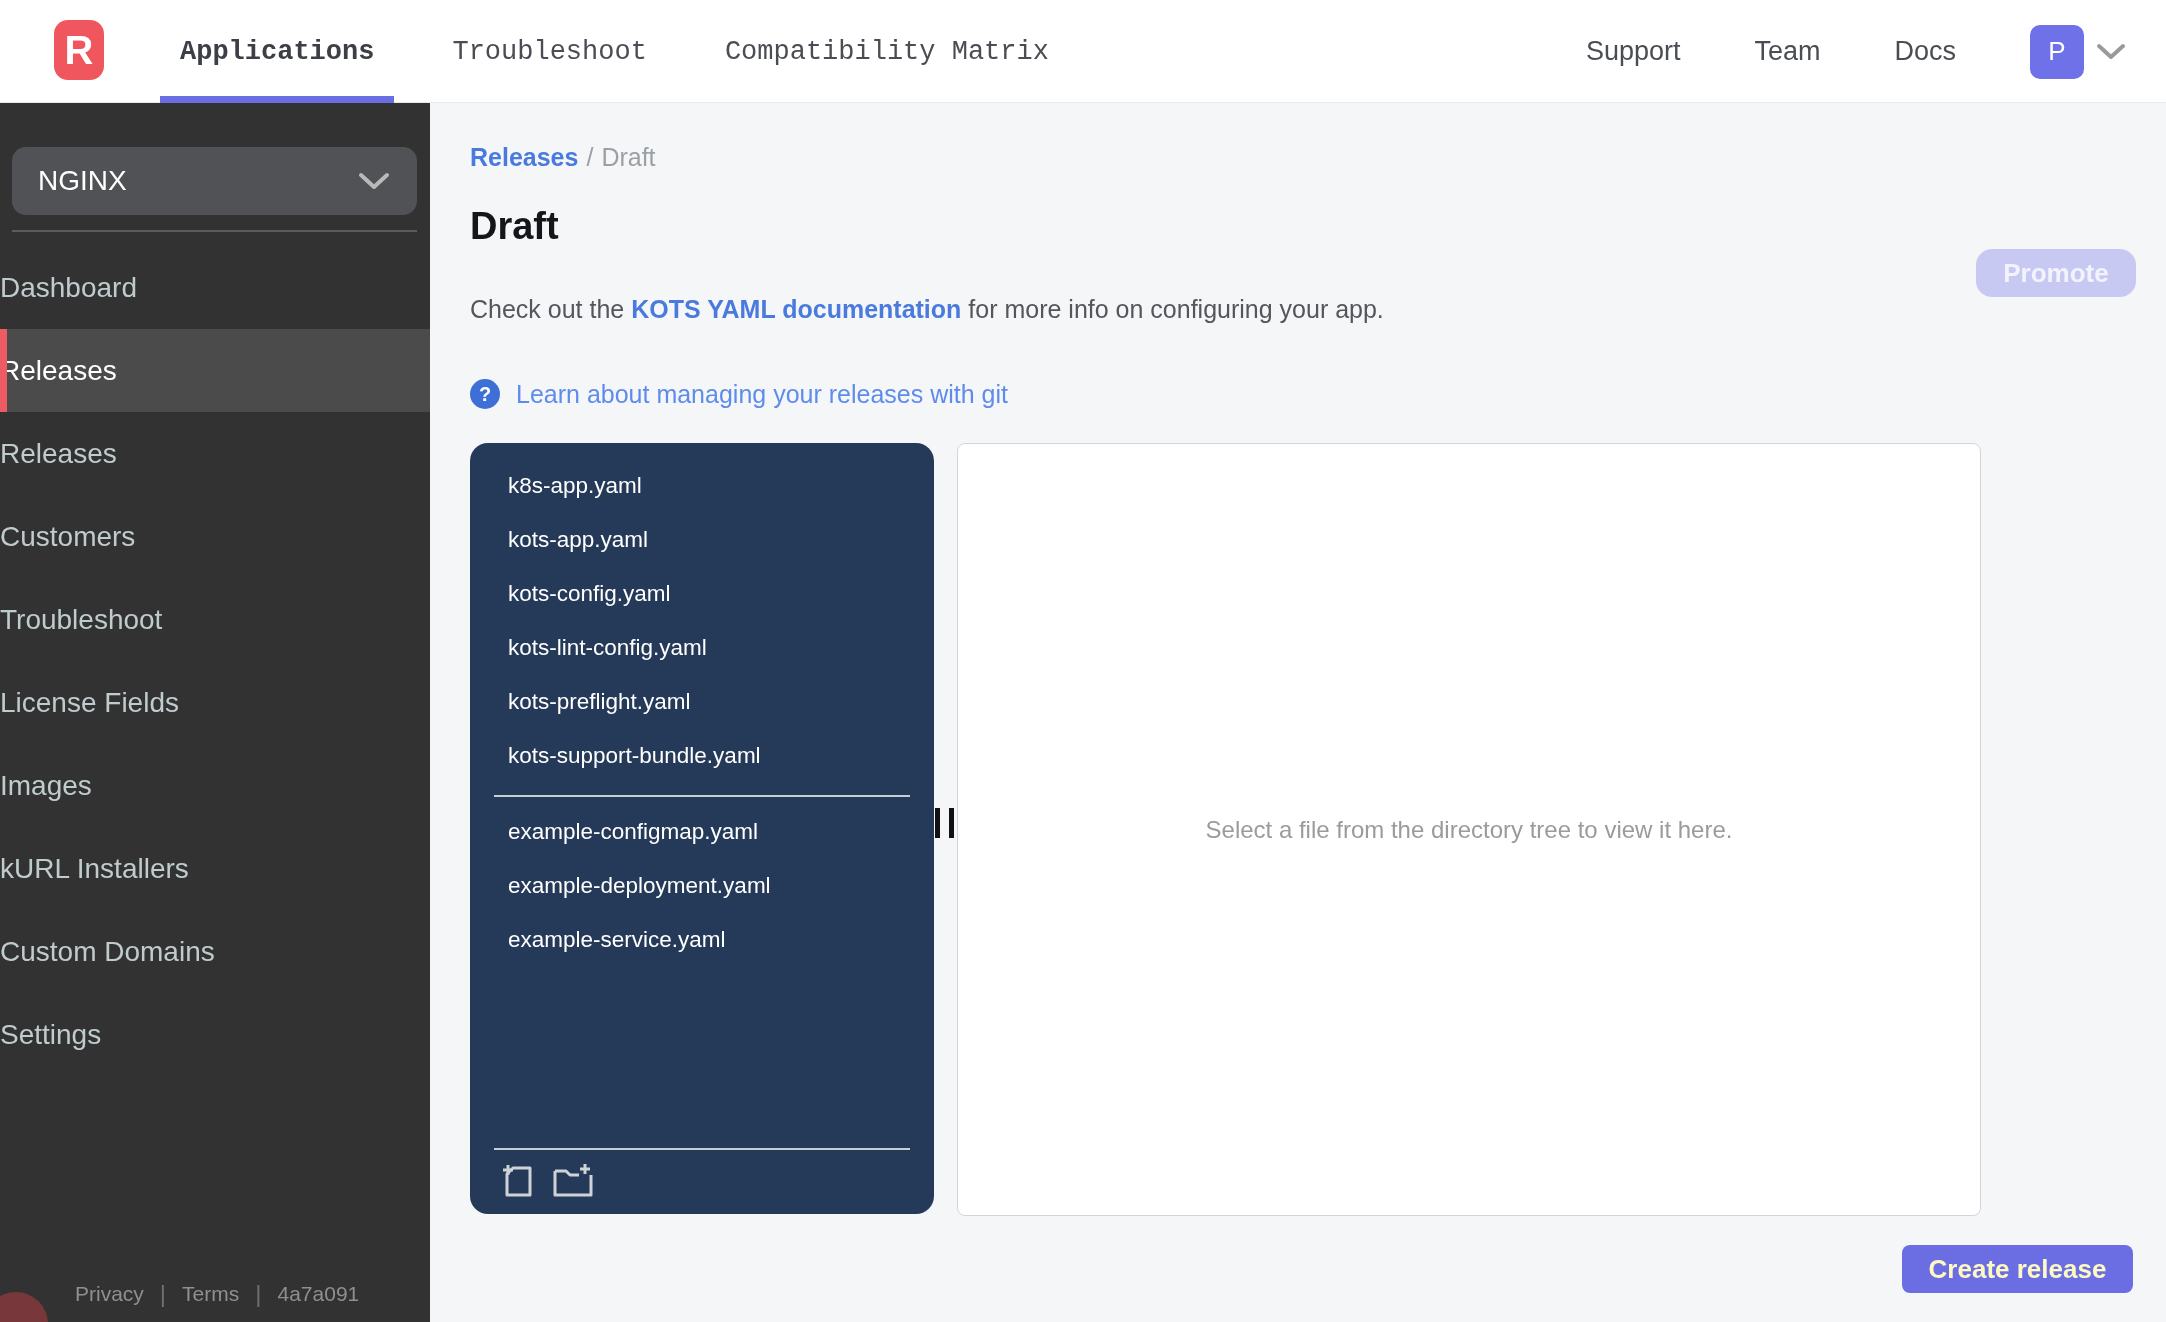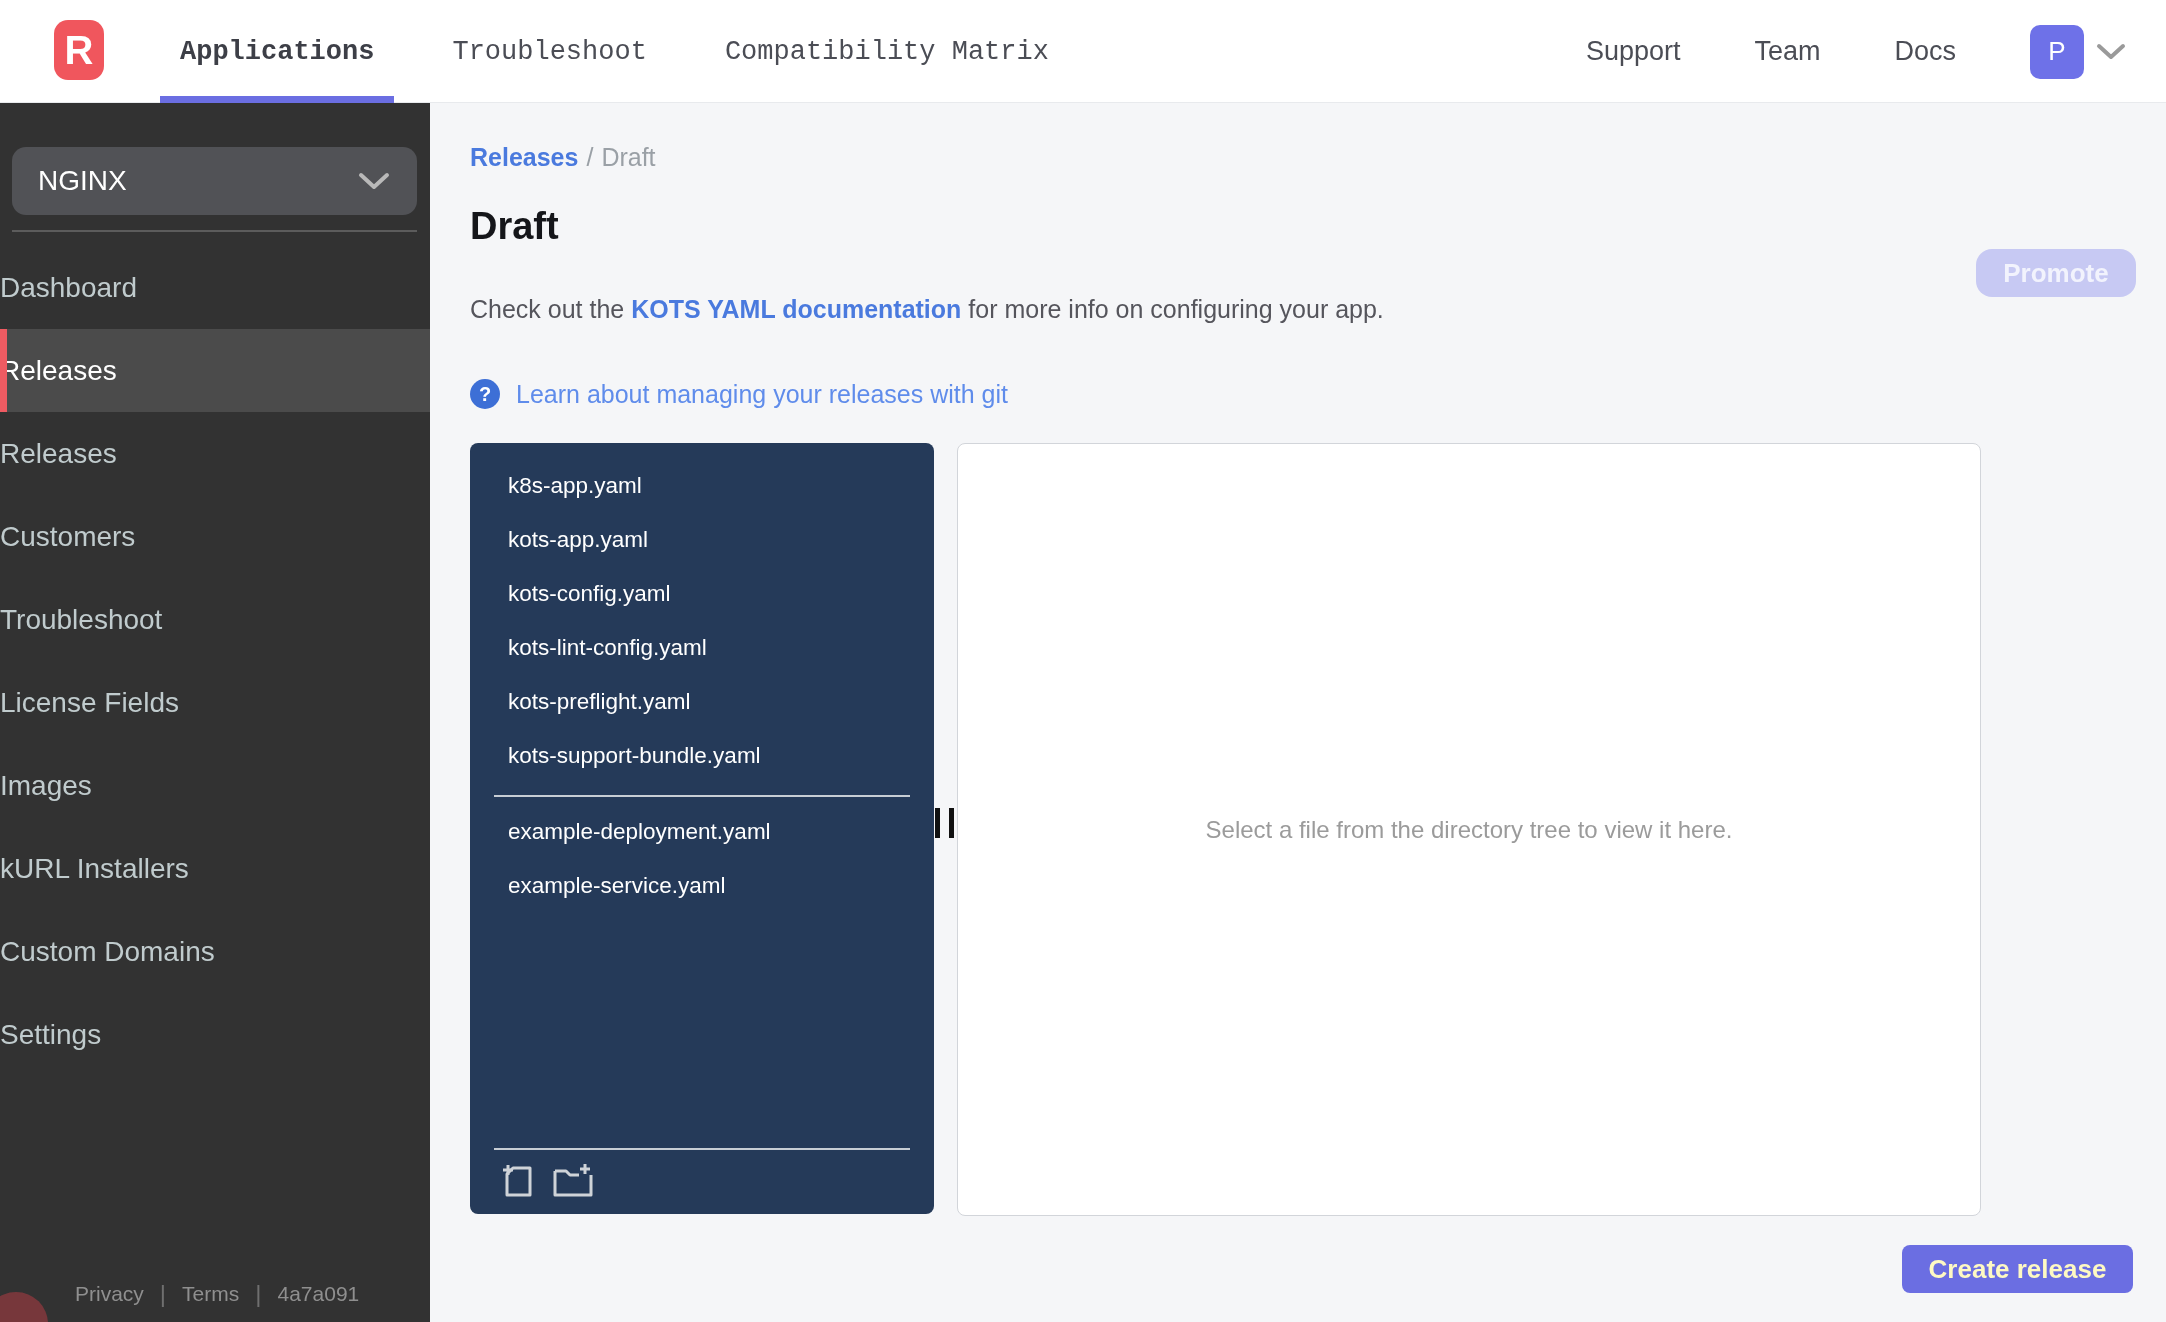--- a/index.html
+++ b/index.html
@@ -40,21 +40,21 @@
   .breadcrumb .crumb-current { color:#9aa0a6; }
   .page-title { position:absolute; left:40px; top:102px; font-size:38px; font-weight:bold; color:#15161a; }
   .intro { position:absolute; left:40px; top:192px; font-size:25px; color:#55555c; }
   .intro .doc-link { color:#4a7ade; font-weight:bold; cursor:pointer; }
   .promote-btn { position:absolute; right:30px; top:146px; width:160px; height:48px; background:#c7c9f3; border:none; border-radius:16px; color:#f2f3fd; font-size:26px; font-weight:bold; font-family:"Liberation Sans",sans-serif; cursor:default; }
   .git-row { position:absolute; left:40px; top:276px; display:flex; align-items:center; cursor:pointer; }
   .q-icon { width:30px; height:30px; border-radius:50%; background:#3d6fd6; color:#fff; font-size:20px; font-weight:bold; display:flex; align-items:center; justify-content:center; margin-right:16px; }
   .git-link { font-size:25px; color:#5f8ceb; }
 
   
-  .tree-panel { position:absolute; left:40px; top:340px; width:464px; height:771px; background:#253a59; border-radius:8px; display:flex; flex-direction:column; padding-top:16px; }
+  .tree-panel { position:absolute; left:40px; top:340px; width:464px; height:771px; background:#253a59; border-radius:18px; display:flex; flex-direction:column; padding-top:16px; }
   .tree-group { display:flex; flex-direction:column; }
   .tree-item { height:54px; display:flex; align-items:center; padding-left:38px; color:#ffffff; font-size:22.5px; cursor:pointer; white-space:nowrap; }
   .tree-divider { height:2px; background:#e4e7ea; opacity:.85; margin:12px 24px 8px 24px; }
   .tree-spacer { flex:1; }
   .tree-bottom-divider { height:2px; background:#e4e7ea; opacity:.85; margin:0 24px 12px 24px; }
   .tree-actions { display:flex; align-items:center; padding:0 0 14px 30px; gap:16px; }
   .tree-action-btn { background:none; border:none; padding:0; cursor:pointer; display:flex; }
 
   
   .drag-handle { position:absolute; left:501px; top:700px; width:30px; height:40px; cursor:col-resize; z-index:3; }
@@ -148,20 +148,21 @@
           <div class="tree-group">
             <div class="tree-item">k8s-app.yaml</div>
             <div class="tree-item">kots-app.yaml</div>
             <div class="tree-item">kots-config.yaml</div>
             <div class="tree-item">kots-lint-config.yaml</div>
             <div class="tree-item">kots-preflight.yaml</div>
             <div class="tree-item">kots-support-bundle.yaml</div>
           </div>
           <div class="tree-divider"></div>
           <div class="tree-group">
+            <div class="tree-item">example-configmap.yaml</div>
             <div class="tree-item">example-deployment.yaml</div>
             <div class="tree-item">example-service.yaml</div>
           </div>
         </div>
       <div class="tree-spacer"></div>
       <div class="tree-bottom-divider"></div>
       <div class="tree-actions">
         <button class="tree-action-btn" title="">
           <svg width="36" height="38" viewBox="0 0 36 38">
             <path d="M13 6 H30 V33 H7 V12 Z" fill="none" stroke="#cfd3d8" stroke-width="3" stroke-linejoin="round"></path>

